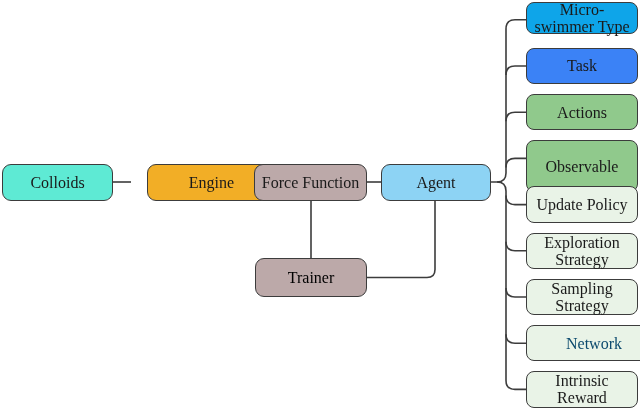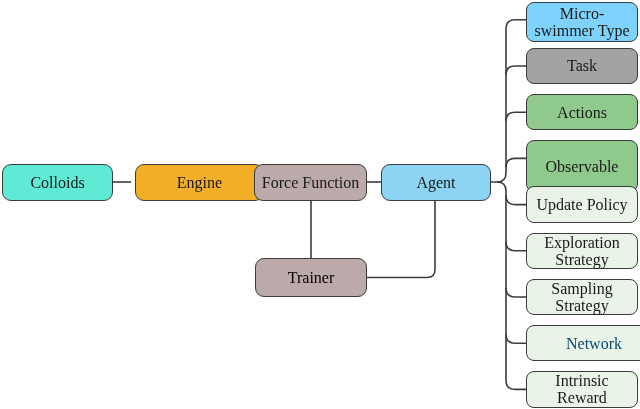--- a/index.html
+++ b/index.html
@@ -45,36 +45,36 @@
         <path d="M506,195.6 Q506,204.6 515,204.6 H526"></path>
         <path d="M506,241.8 Q506,250.8 515,250.8 H526"></path>
         <path d="M506,288.0 Q506,297.0 515,297.0 H526"></path>
         <path d="M506,334.2 Q506,343.2 515,343.2 H526"></path>
       </g>
   </svg>
 
 <div class="node main-node" style="background: #5eead4; border-color: rgb(60, 60, 60); color: rgb(26, 26, 26); left: 2px; top: 163.5px; width: 111px; height: 37px;">
       <span class="label">Colloids</span>
     </div>
-    <div class="node main-node" style="background: rgb(242, 174, 38); border-color: rgb(60, 60, 60); color: rgb(26, 26, 26); left: 135px; top: 163.5px; width: 129px; height: 37px;">
+    <div class="node main-node" style="background: rgb(242, 174, 38); border-color: rgb(60, 60, 60); color: rgb(26, 26, 26); left: 147px; top: 163.5px; width: 129px; height: 37px;">
       <span class="label">Engine</span>
     </div>
     <div class="node main-node" style="background: rgb(188, 169, 169); border-color: rgb(60, 60, 60); color: rgb(26, 26, 26); left: 254px; top: 163.5px; width: 113px; height: 37px;">
       <span class="label">Force Function</span>
     </div>
     <div class="node main-node" style="background: rgb(141, 211, 244); border-color: rgb(60, 60, 60); color: rgb(26, 26, 26); left: 381px; top: 163.5px; width: 110px; height: 37px;">
       <span class="label">Agent</span>
     </div>
     <div class="node main-node" style="background: rgb(188, 169, 169); border-color: rgb(60, 60, 60); color: #000000; left: 255px; top: 258px; width: 112px; height: 39px;">
       <span class="label">Trainer</span>
     </div>
-    <div class="node comp-node" style="background: #7dd3fc; border-color: rgb(60, 60, 60); color: rgb(26, 26, 26); left: 526px; top: 1.5px; width: 112px; height: 40px;">
+    <div class="node comp-node" style="background: #0ea5e9; border-color: rgb(60, 60, 60); color: rgb(26, 26, 26); left: 526px; top: 1.5px; width: 112px; height: 32px;">
       <span class="label">Micro-swimmer Type</span>
     </div>
-    <div class="node comp-node" style="background: #a3a3a3; border-color: rgb(60, 60, 60); color: rgb(26, 26, 26); left: 526px; top: 47.7px; width: 112px; height: 36.5px;">
+    <div class="node comp-node" style="background: #3b82f6; border-color: rgb(60, 60, 60); color: rgb(26, 26, 26); left: 526px; top: 47.7px; width: 112px; height: 36.5px;">
       <span class="label">Task</span>
     </div>
     <div class="node comp-node" style="background: rgb(144, 201, 140); border-color: rgb(60, 60, 60); color: rgb(26, 26, 26); left: 526px; top: 93.9px; width: 112px; height: 36.5px; align-items: center;">
       <span class="label">Actions</span>
     </div>
     <div class="node comp-node" style="background: rgb(144, 201, 140); border-color: rgb(60, 60, 60); color: rgb(26, 26, 26); left: 526px; top: 140.1px; width: 112px; height: 52px;">
       <span class="label">Observable</span>
     </div>
     <div class="node comp-node" style="background: rgb(233, 243, 231); border-color: rgb(60, 60, 60); color: rgb(26, 26, 26); left: 526px; top: 186.3px; width: 112px; height: 36.5px;">
       <span class="label">Update Policy</span>

